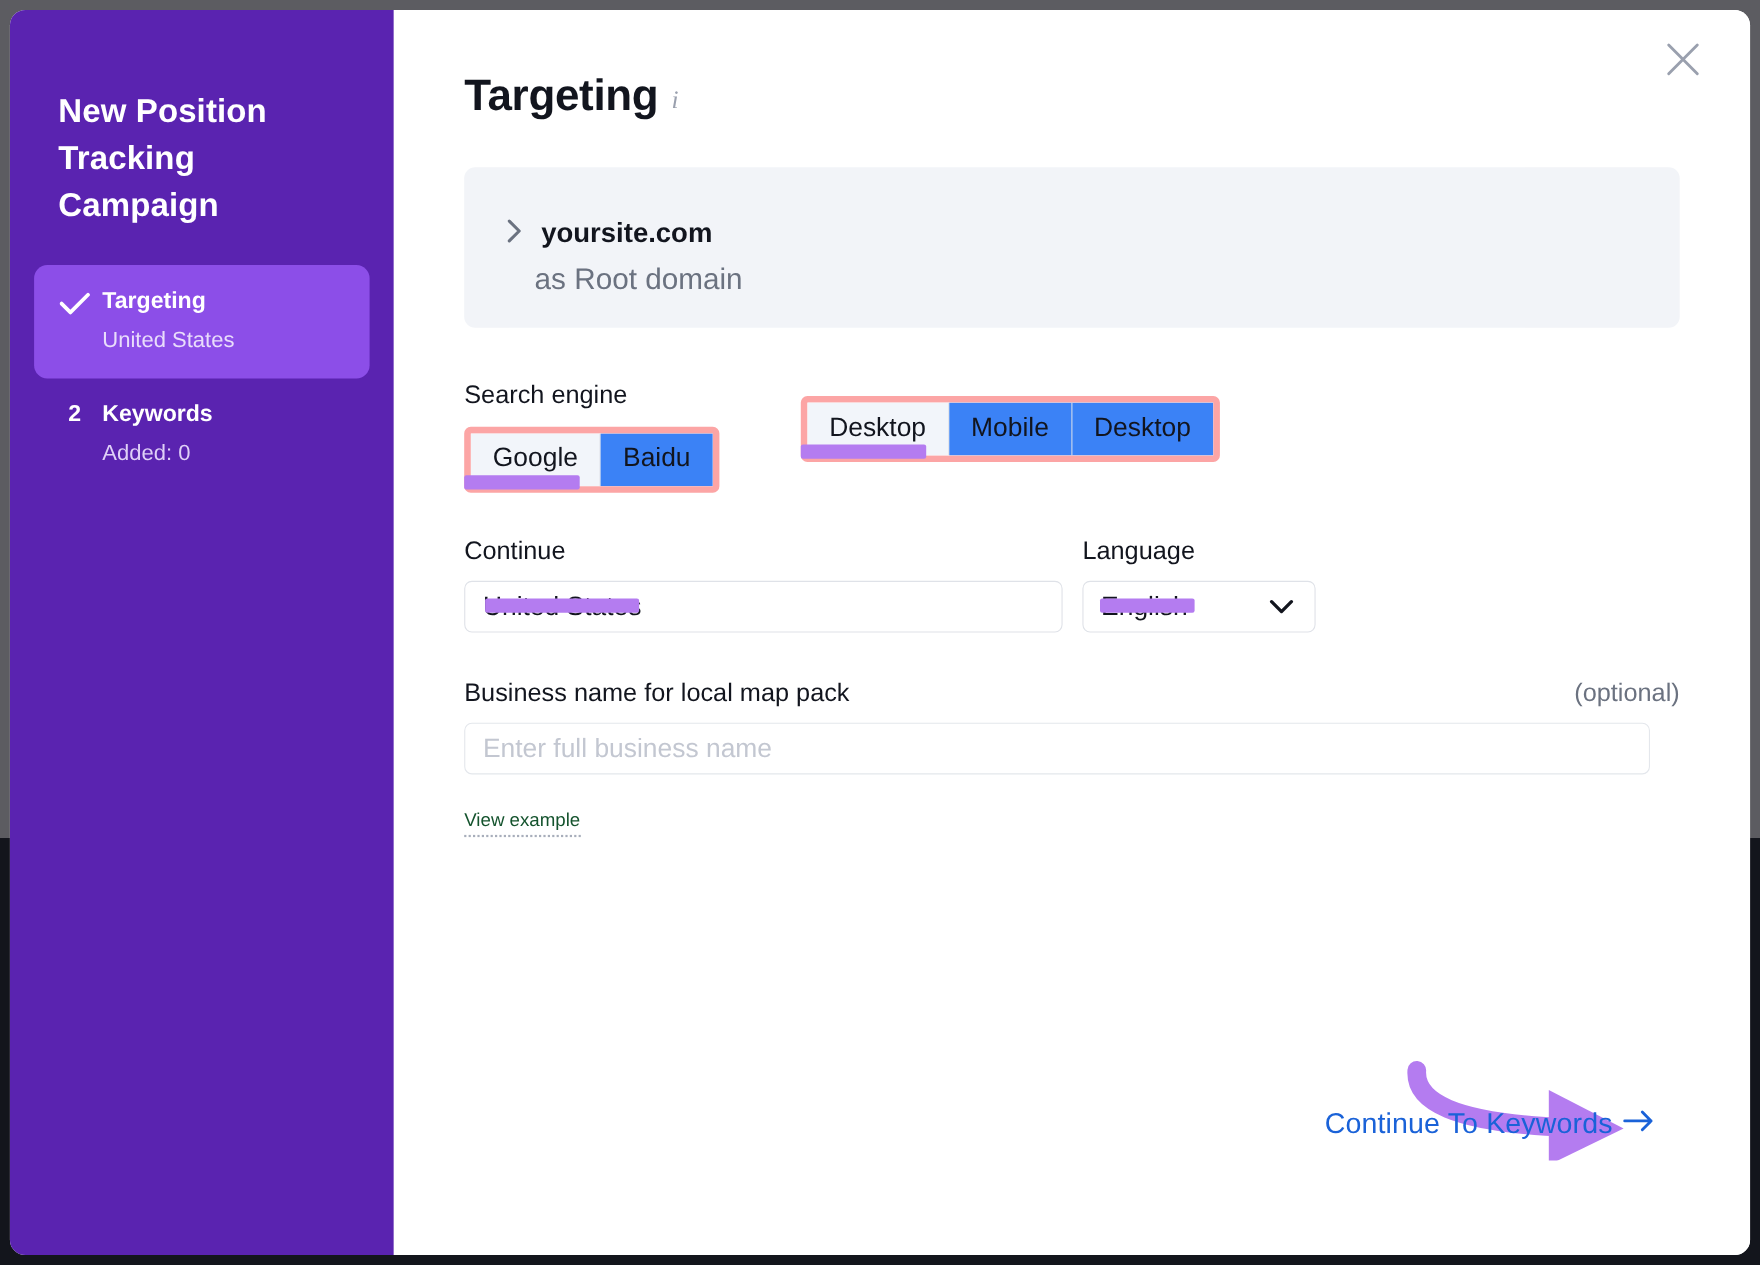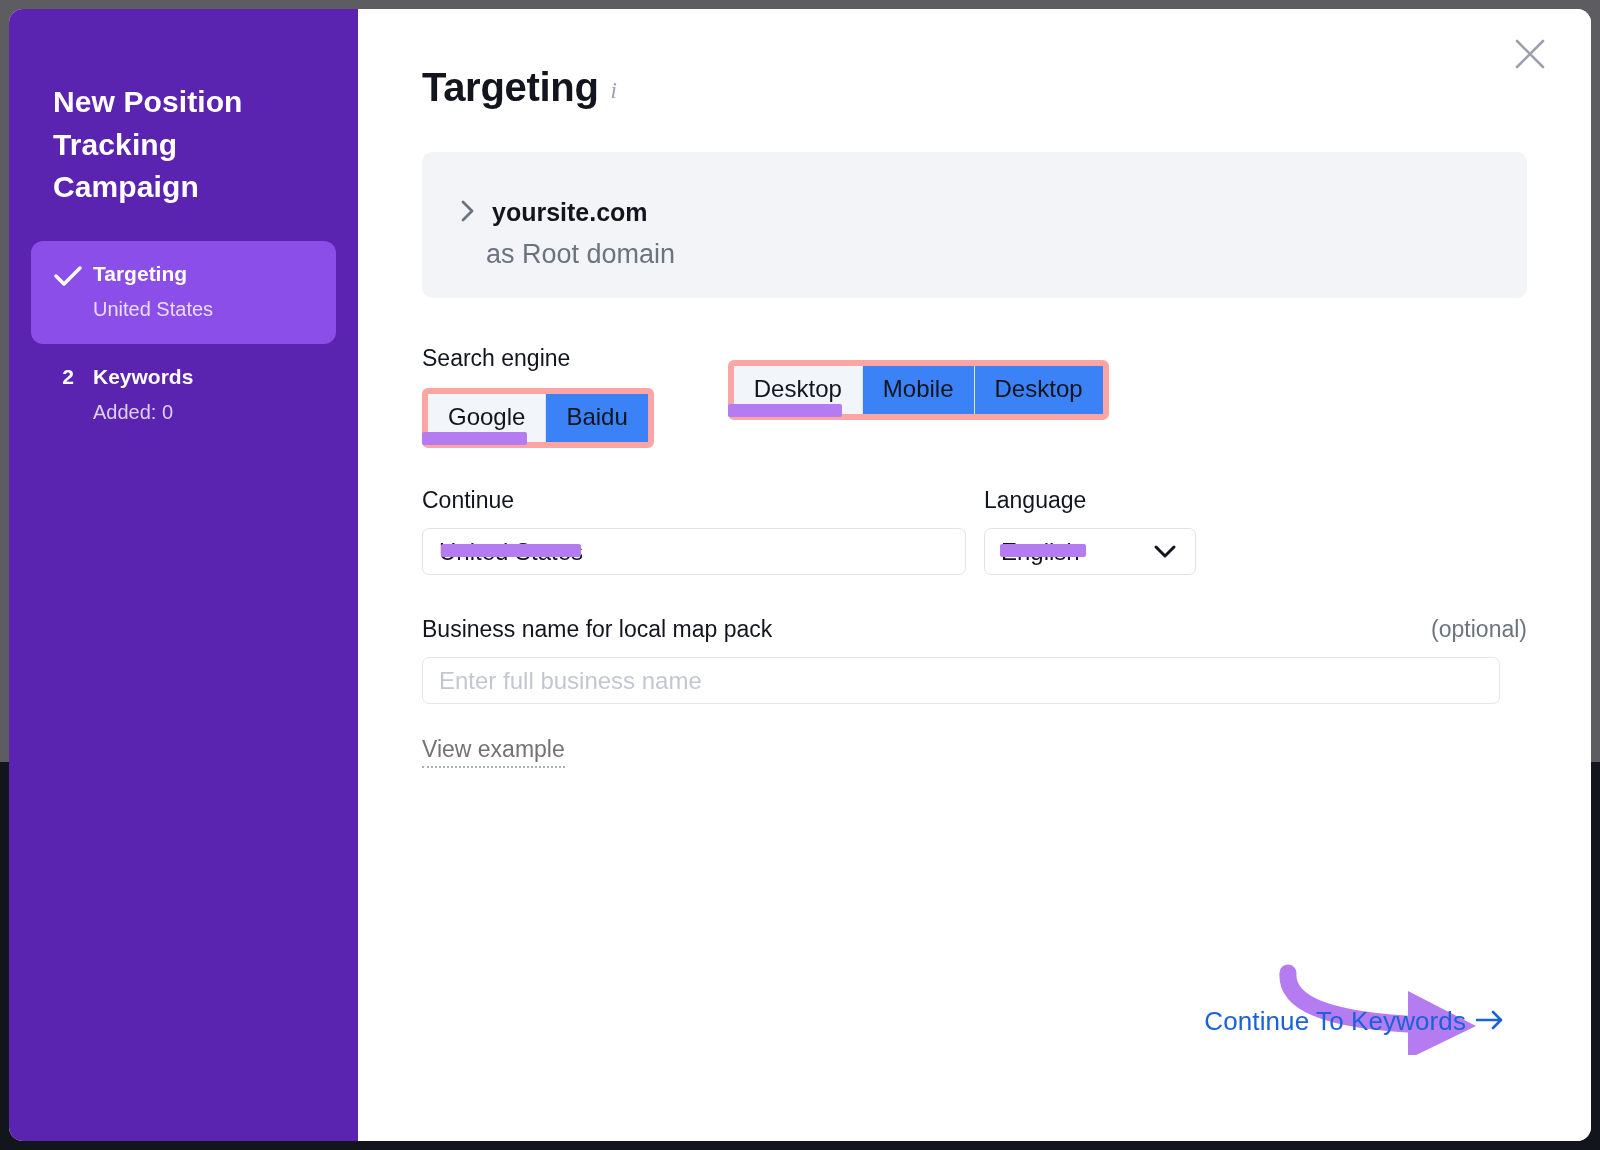--- a/index.html
+++ b/index.html
@@ -170,21 +170,21 @@
     margin: 14px 64px 0 64px;
     width: 1078px; height: 47px;
     border: 1px solid #e4e7ec; border-radius: 7px;
     background: #fff; font-size: 24px; color: #12151e;
     padding: 0 16px; font-family: "Liberation Sans", sans-serif;
   }
   .biz-input::placeholder { color: #c3c7d1; }
 
   .view-example {
     display: inline-block; margin: 32px 0 0 64px;
-    font-size: 23px; color: #737373;
+    font-size: 17px; color: #14532d;
     border-bottom: 2px dotted #a8aebb;
     padding-bottom: 3px; cursor: pointer;
   }
 
   .continue-row {
     position: absolute; right: 86px; bottom: 104px;
     display: flex; align-items: center; gap: 9px;
     cursor: pointer;
   }
   .continue-label {

